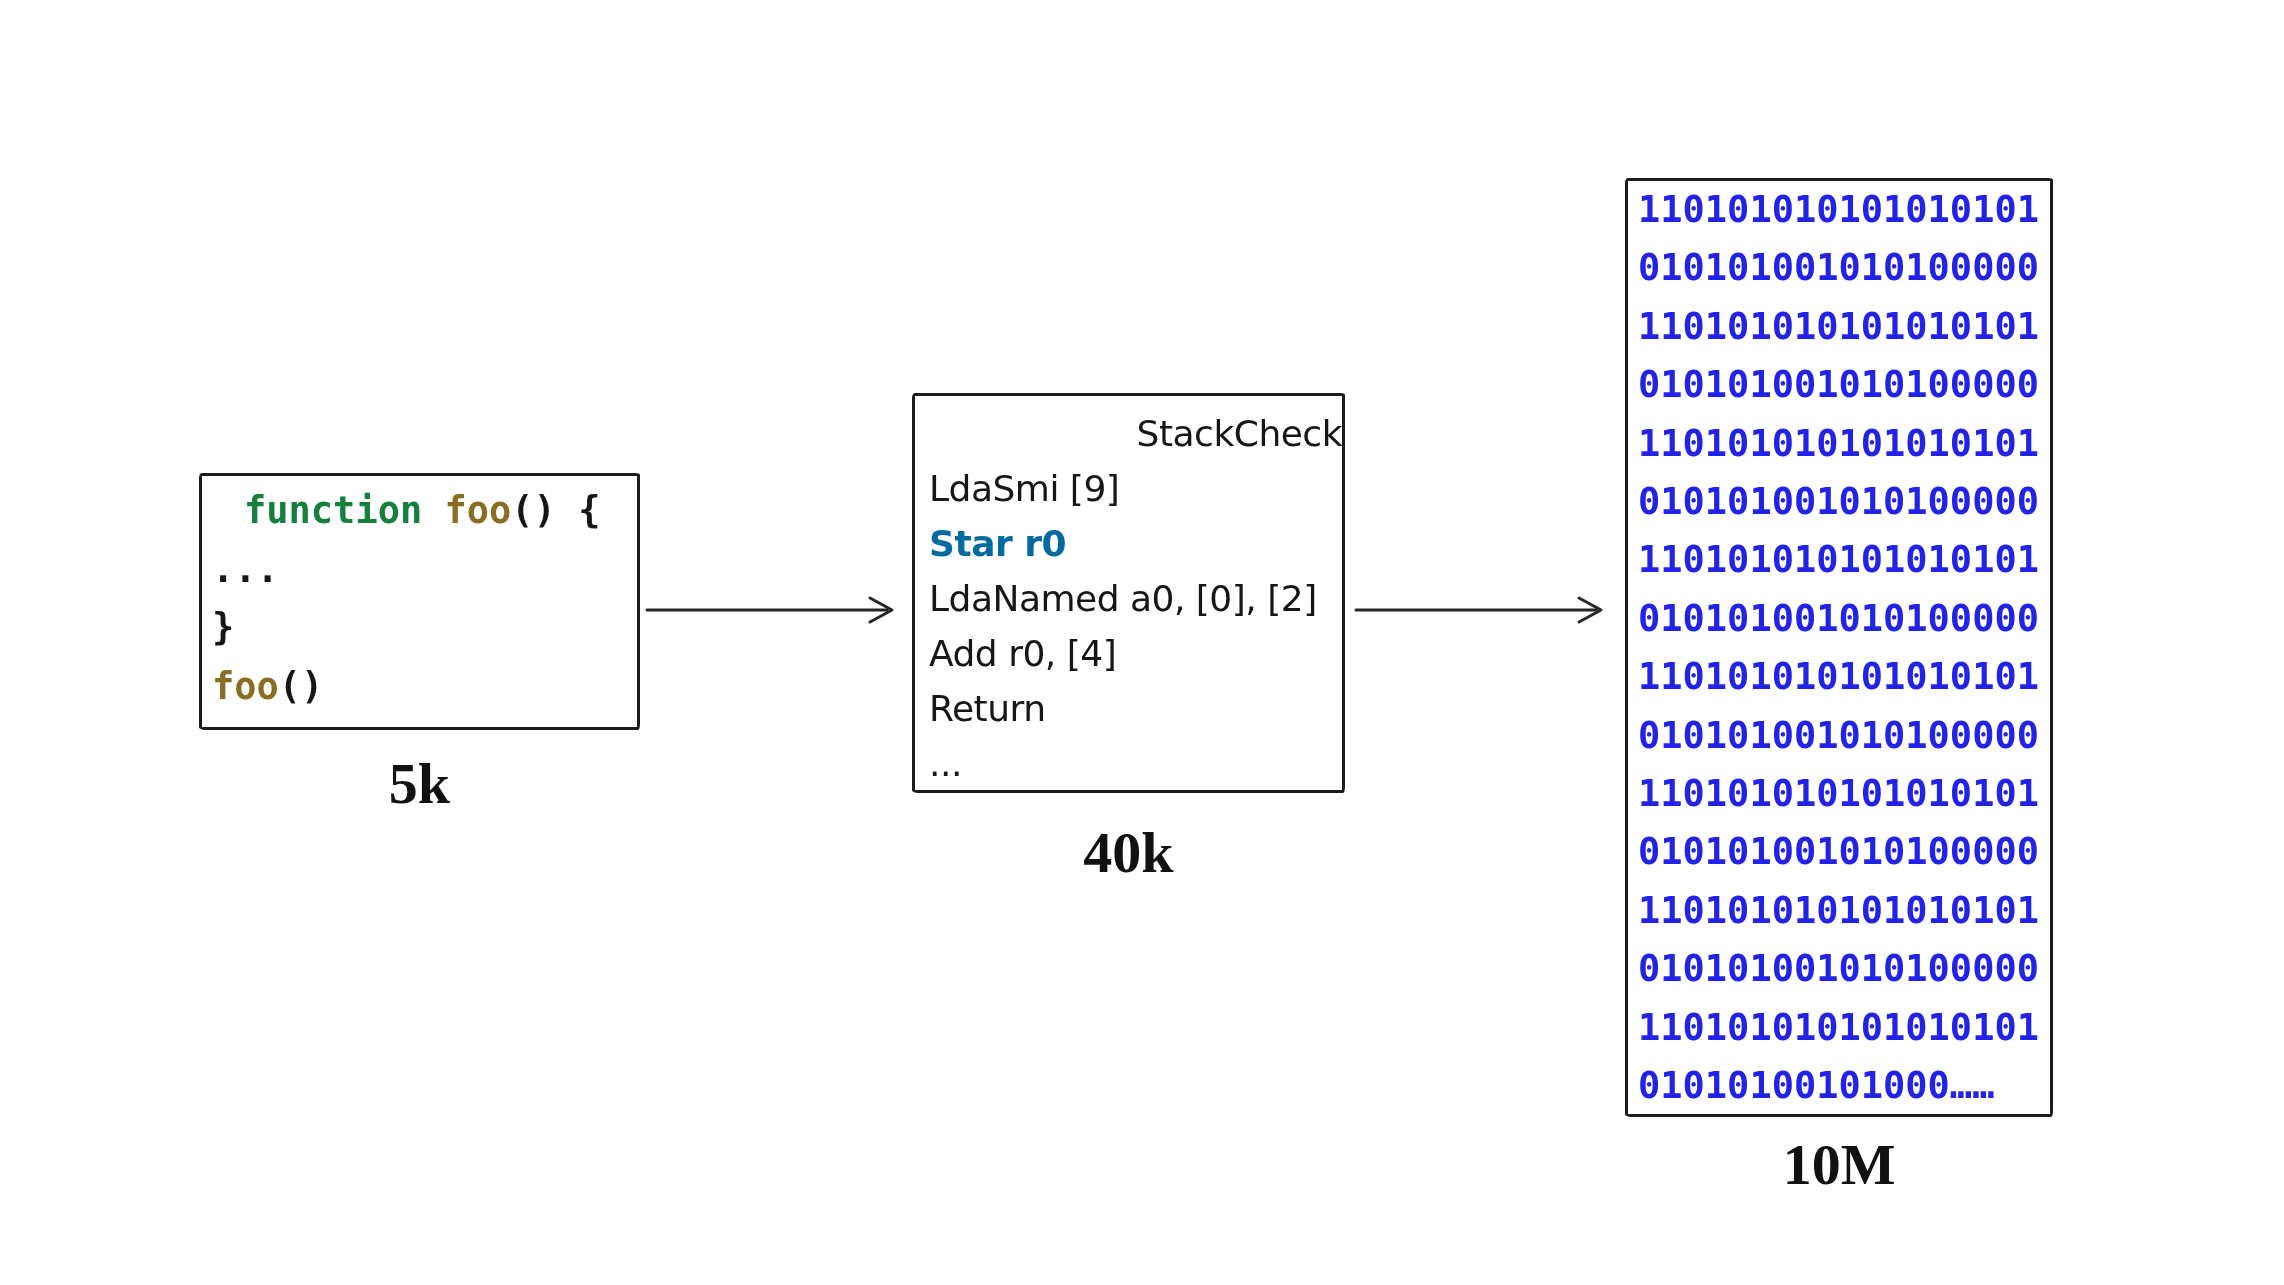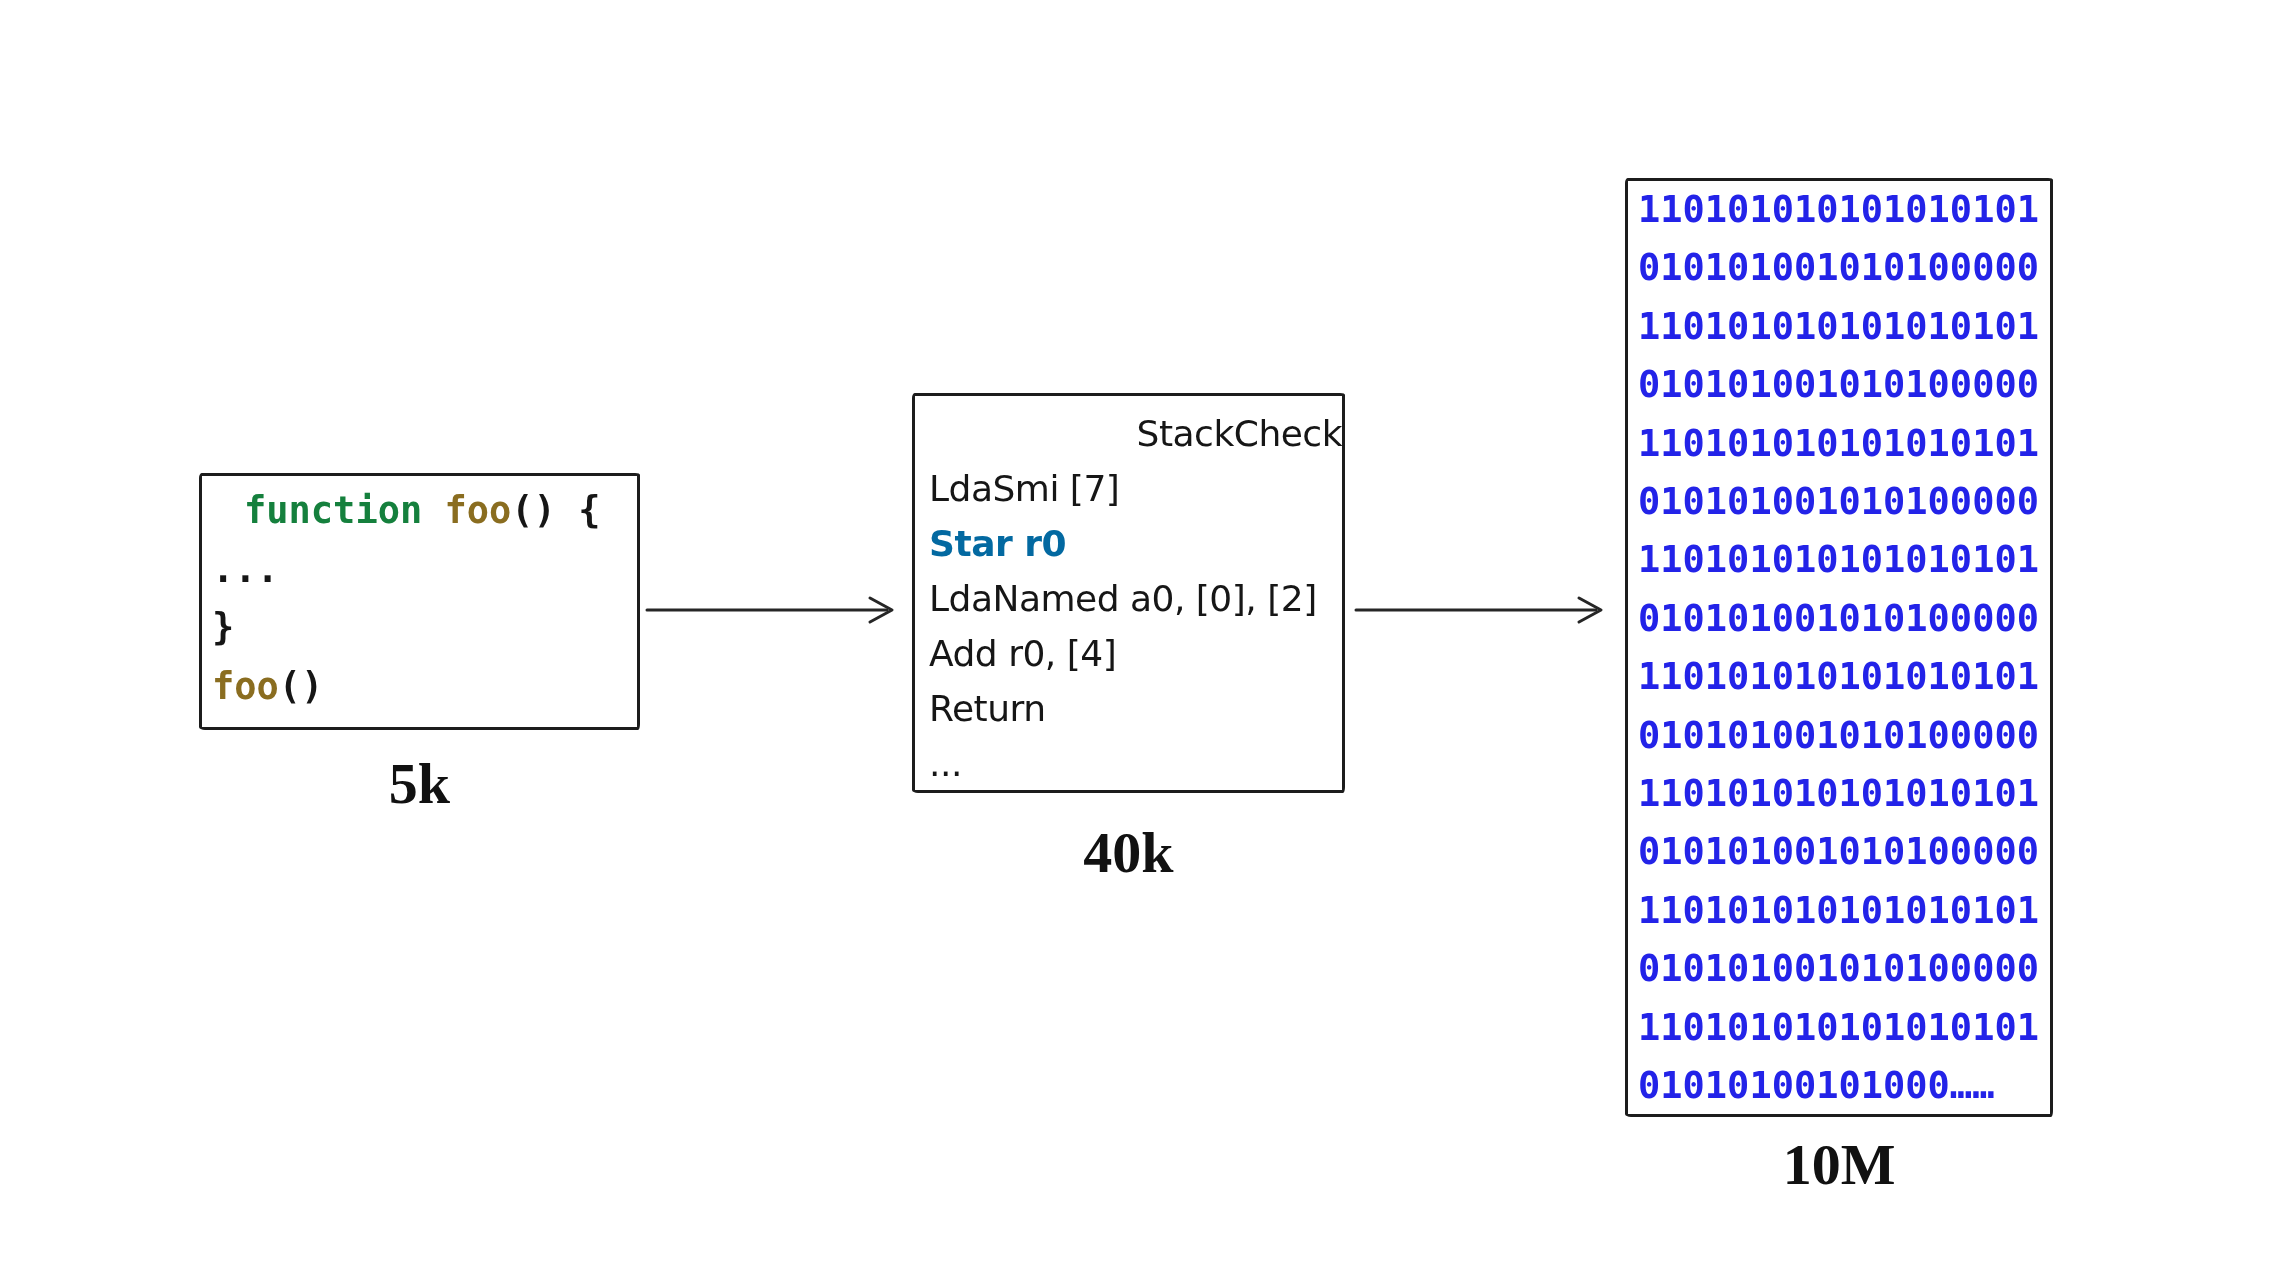--- a/index.html
+++ b/index.html
@@ -80,21 +80,21 @@
   </div>
   <div class="size-label label-5k">5k</div>
 
   <svg class="arrow arrow-1" viewBox="0 0 260 34">
     <path d="M4 17 L 244 17" stroke="#262626" stroke-width="3" fill="none" stroke-linecap="round"></path>
     <path d="M227 5 L 249 17 L 227 29" stroke="#262626" stroke-width="3" fill="none" stroke-linecap="round" stroke-linejoin="round"></path>
   </svg>
 
   <div class="sketch-box bytecode-box">
     <div class="bc-line" style="color: rgb(22, 22, 22); text-align: right;">StackCheck</div>
-    <div class="bc-line" style="color: rgb(22, 22, 22);">LdaSmi [7]</div>
+    <div class="bc-line" style="color: rgb(22, 22, 22);">LdaSmi [9]</div>
     <div class="bc-line" style="color: #0369a1; font-weight: bold;">Star r0</div>
     <div class="bc-line" style="color: rgb(22, 22, 22);">LdaNamed a0, [0], [2]</div>
     <div class="bc-line" style="color: rgb(22, 22, 22);">Add r0, [4]</div>
     <div class="bc-line" style="color: rgb(22, 22, 22);">Return</div>
     <div class="bc-line" style="color: rgb(22, 22, 22);">...</div>
   </div>
   <div class="size-label label-40k">40k</div>
 
   <svg class="arrow arrow-2" viewBox="0 0 260 34">
     <path d="M4 17 L 244 17" stroke="#262626" stroke-width="3" fill="none" stroke-linecap="round"></path>

